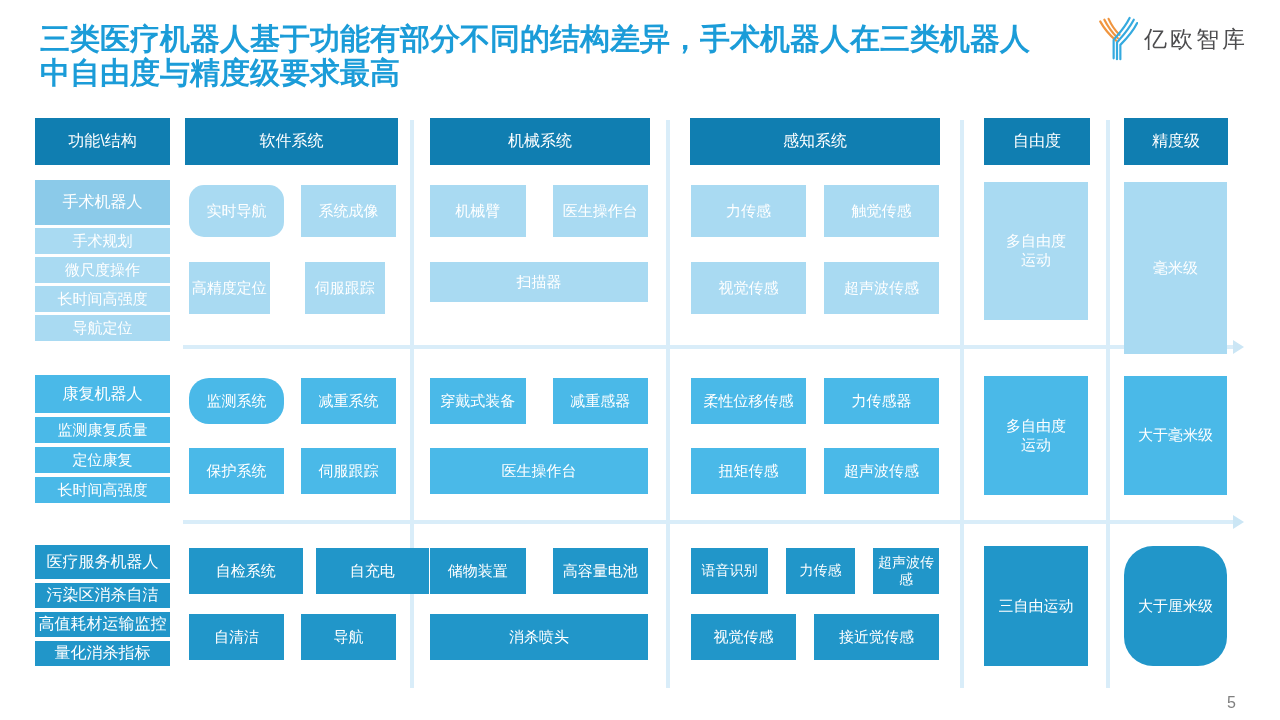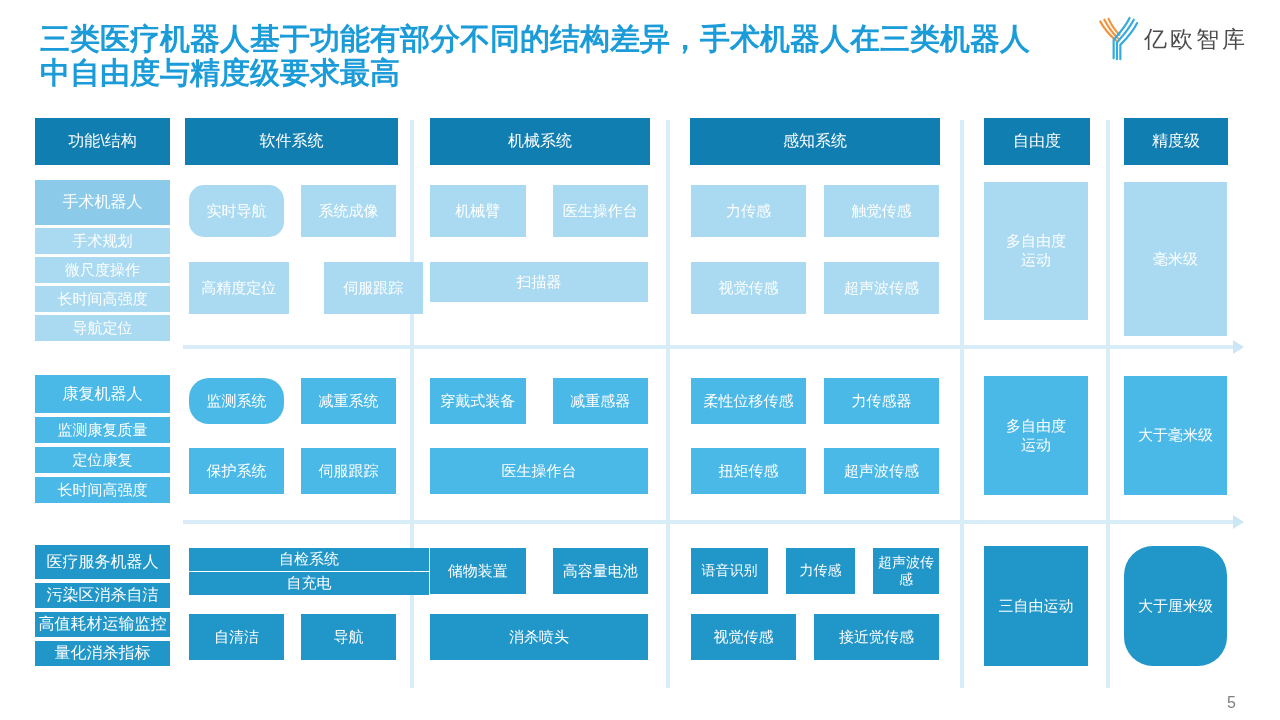--- a/index.html
+++ b/index.html
@@ -93,42 +93,42 @@
       <div class="robot r1">
         <div class="fhead" style="left: 35px; top: 180px; width: 135px; height: 45px;">手术机器人</div>
         <div class="fitem" style="left: 35px; top: 228px; width: 135px; height: 26px;">手术规划</div>
         <div class="fitem" style="left: 35px; top: 257px; width: 135px; height: 26px;">微尺度操作</div>
         <div class="fitem" style="left: 35px; top: 286px; width: 135px; height: 26px;">长时间高强度</div>
         <div class="fitem" style="left: 35px; top: 315px; width: 135px; height: 26px;">导航定位</div>
         <div class="boxrow" style="left: 189px; top: 185px; width: 207px; height: 52px; gap: 17px;">
           <div class="box" style="flex: 1 1 0px; border-radius: 15px;">实时导航</div>
           <div class="box" style="flex: 1 1 0px;">系统成像</div>
         </div>
-        <div class="boxrow" style="left: 189px; top: 262px; width: 234px; height: 52px; gap: 35px;">
+        <div class="boxrow" style="left: 189px; top: 262px; width: 196px; height: 52px; gap: 35px;">
           <div class="box" style="flex: 1 1 0px;">高精度定位</div>
           <div class="box" style="flex: 1 1 0px;">伺服跟踪</div>
         </div>
         <div class="boxrow" style="left: 430px; top: 185px; width: 218px; height: 52px; gap: 27px;">
           <div class="box" style="flex: 1 1 0px;">机械臂</div>
           <div class="box" style="flex: 1 1 0px;">医生操作台</div>
         </div>
         <div class="boxrow" style="left: 430px; top: 262px; width: 218px; height: 40px; gap: 27px;">
           <div class="box" style="flex: 1 1 0px;">扫描器</div>
         </div>
         <div class="boxrow" style="left: 691px; top: 185px; width: 248px; height: 52px; gap: 18px;">
           <div class="box" style="flex: 1 1 0px;">力传感</div>
           <div class="box" style="flex: 1 1 0px;">触觉传感</div>
         </div>
         <div class="boxrow" style="left: 691px; top: 262px; width: 248px; height: 52px; gap: 18px;">
           <div class="box" style="flex: 1 1 0px;">视觉传感</div>
           <div class="box" style="flex: 1 1 0px;">超声波传感</div>
         </div>
         <div class="box side" style="left: 984px; top: 182px; width: 104px; height: 138px;">多自由度
 运动</div>
-        <div class="box side" style="left: 1124px; top: 182px; width: 103px; height: 154px;">毫米级</div>
+        <div class="box side" style="left: 1124px; top: 182px; width: 103px; height: 172px;">毫米级</div>
       </div>
       <div class="robot r2">
         <div class="fhead" style="left: 35px; top: 375px; width: 135px; height: 38px;">康复机器人</div>
         <div class="fitem" style="left: 35px; top: 417px; width: 135px; height: 26px;">监测康复质量</div>
         <div class="fitem" style="left: 35px; top: 447px; width: 135px; height: 26px;">定位康复</div>
         <div class="fitem" style="left: 35px; top: 477px; width: 135px; height: 26px;">长时间高强度</div>
         <div class="boxrow" style="left: 189px; top: 378px; width: 207px; height: 46px; gap: 17px;">
           <div class="box" style="flex: 1 1 0px; border-radius: 20px;">监测系统</div>
           <div class="box" style="flex: 1 1 0px;">减重系统</div>
         </div>
@@ -153,21 +153,21 @@
         </div>
         <div class="box side" style="left: 984px; top: 376px; width: 104px; height: 119px;">多自由度
 运动</div>
         <div class="box side" style="left: 1124px; top: 376px; width: 103px; height: 119px;">大于毫米级</div>
       </div>
       <div class="robot r3">
         <div class="fhead" style="left: 35px; top: 545px; width: 135px; height: 34px;">医疗服务机器人</div>
         <div class="fitem" style="left: 35px; top: 583px; width: 135px; height: 25px;">污染区消杀自洁</div>
         <div class="fitem" style="left: 35px; top: 612px; width: 135px; height: 25px;">高值耗材运输监控</div>
         <div class="fitem" style="left: 35px; top: 641px; width: 135px; height: 25px;">量化消杀指标</div>
-        <div class="boxrow" style="left: 189px; top: 548px; width: 240px; height: 46px; gap: 1px; flex-direction: column;">
+        <div class="boxrow" style="left: 189px; top: 548px; width: 240px; height: 46px; gap: 13px;">
           <div class="box" style="flex: 1 1 0px;">自检系统</div>
           <div class="box" style="flex: 1 1 0px;">自充电</div>
         </div>
         <div class="boxrow" style="left: 189px; top: 614px; width: 207px; height: 46px; gap: 17px;">
           <div class="box" style="flex: 1 1 0px;">自清洁</div>
           <div class="box" style="flex: 1 1 0px;">导航</div>
         </div>
         <div class="boxrow" style="left: 430px; top: 548px; width: 218px; height: 46px; gap: 27px;">
           <div class="box" style="flex: 1 1 0px;">储物装置</div>
           <div class="box" style="flex: 1 1 0px;">高容量电池</div>

